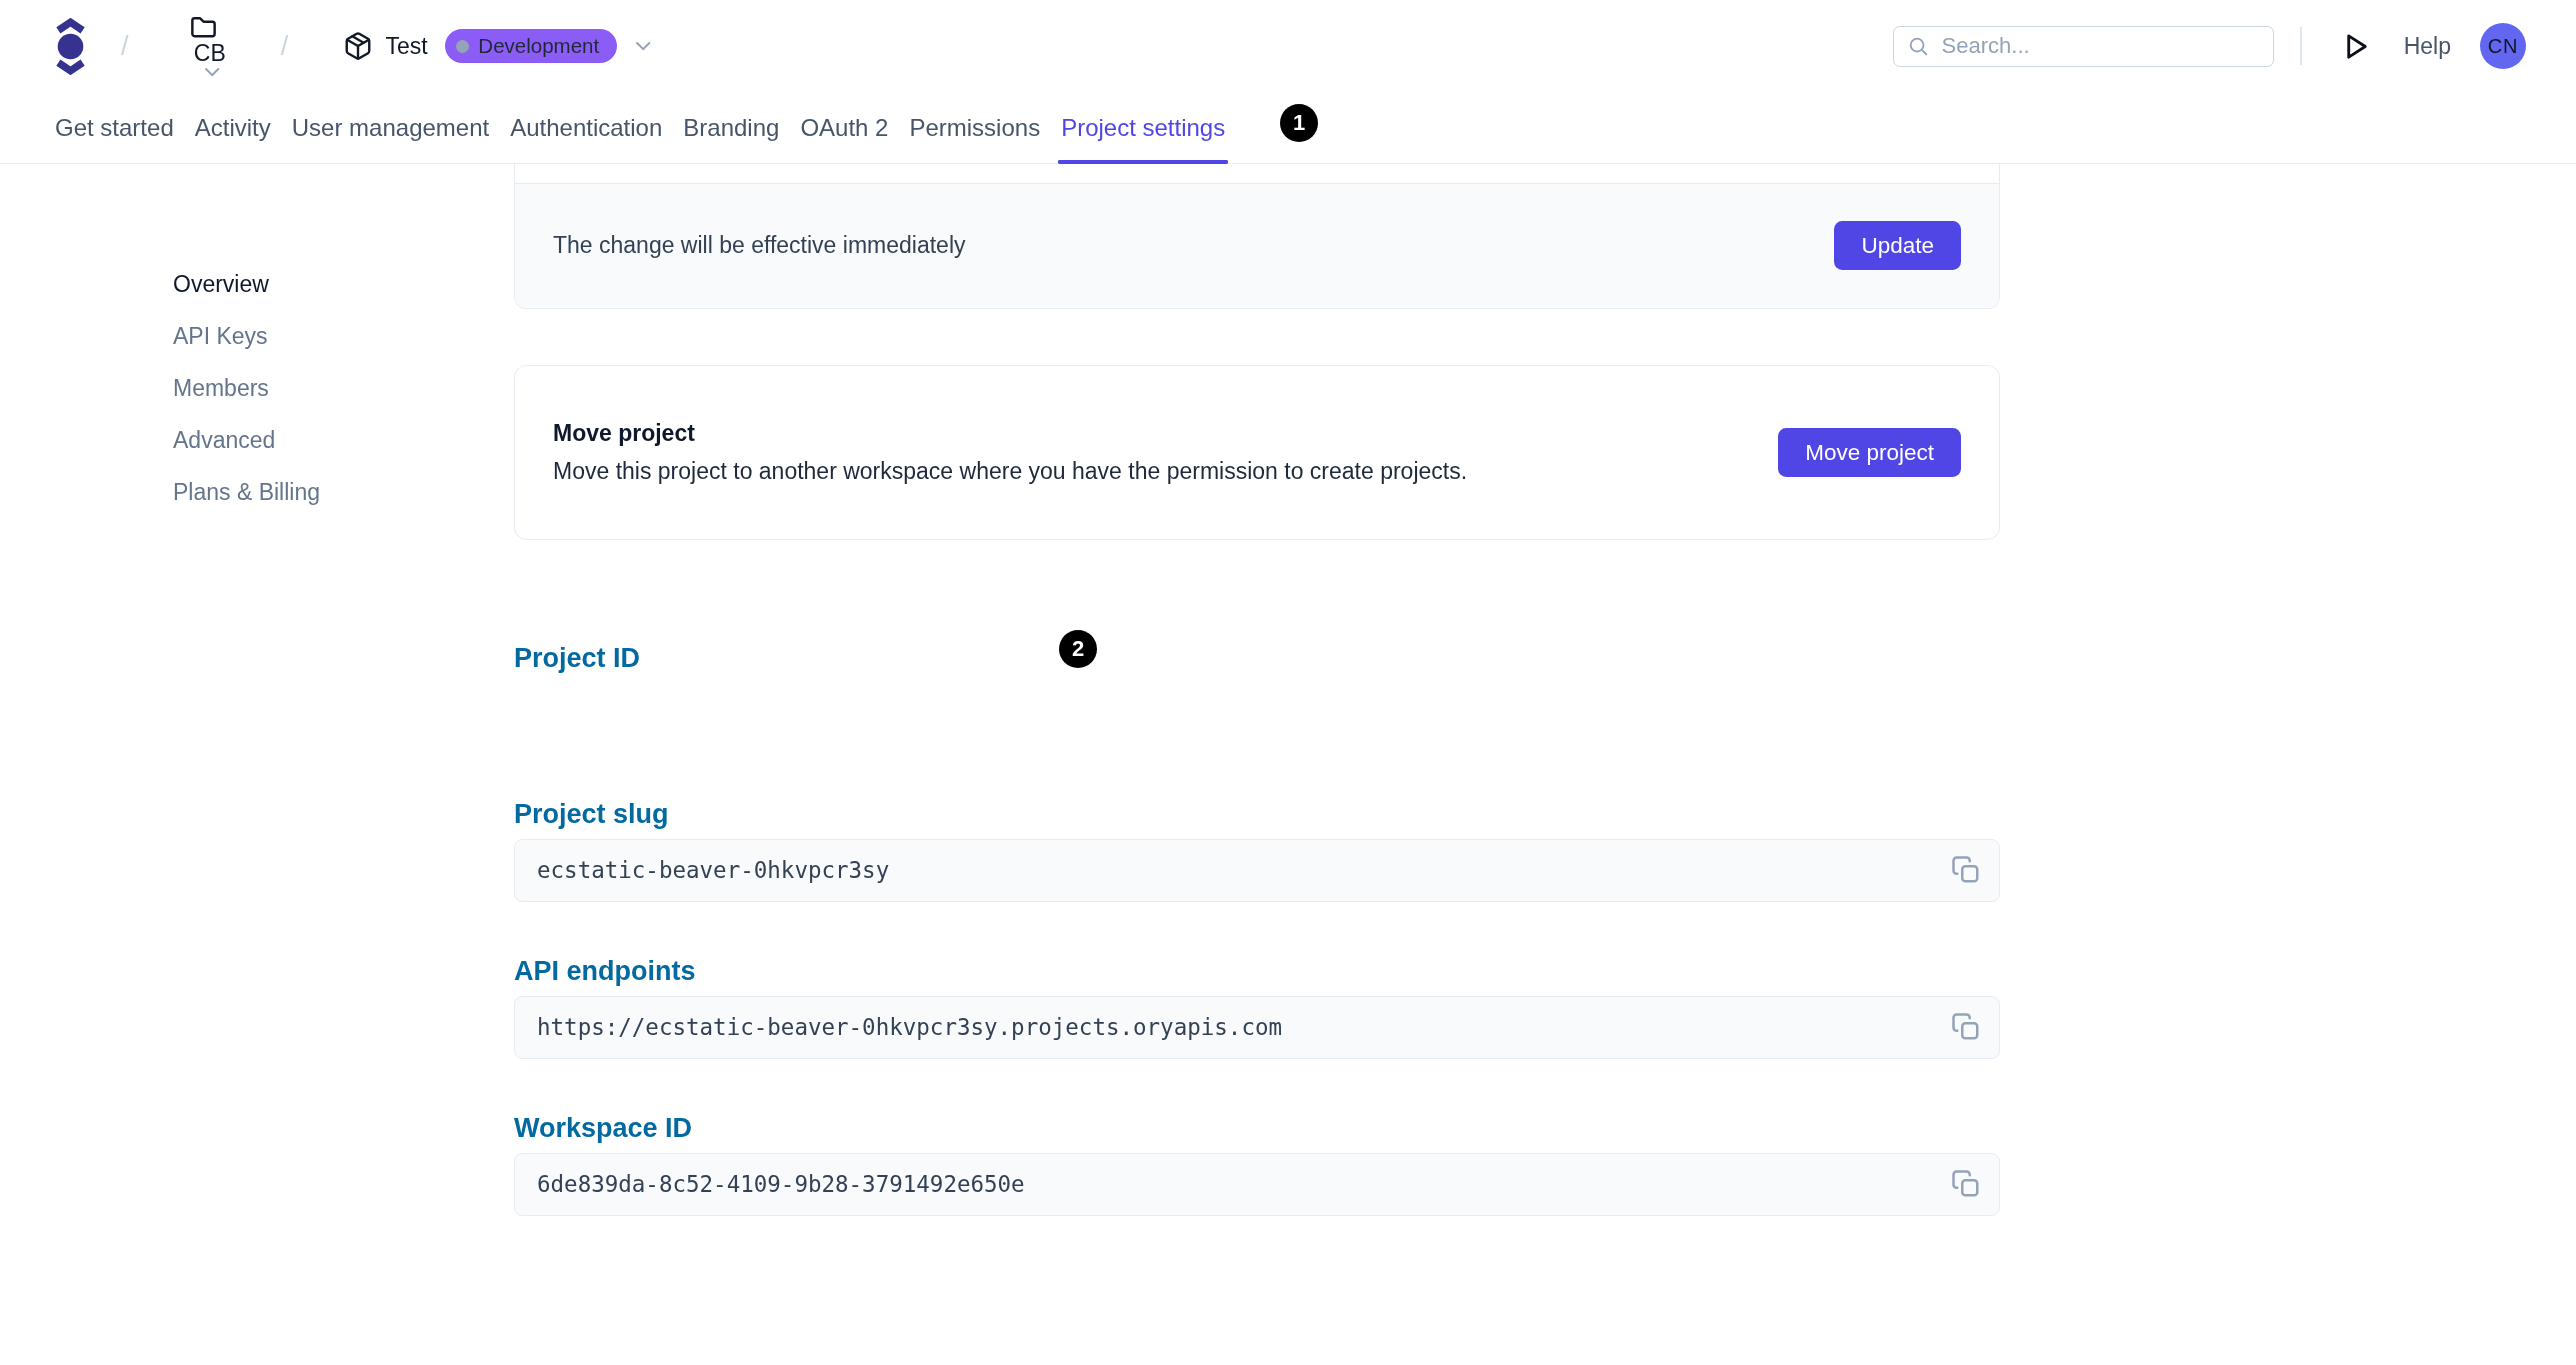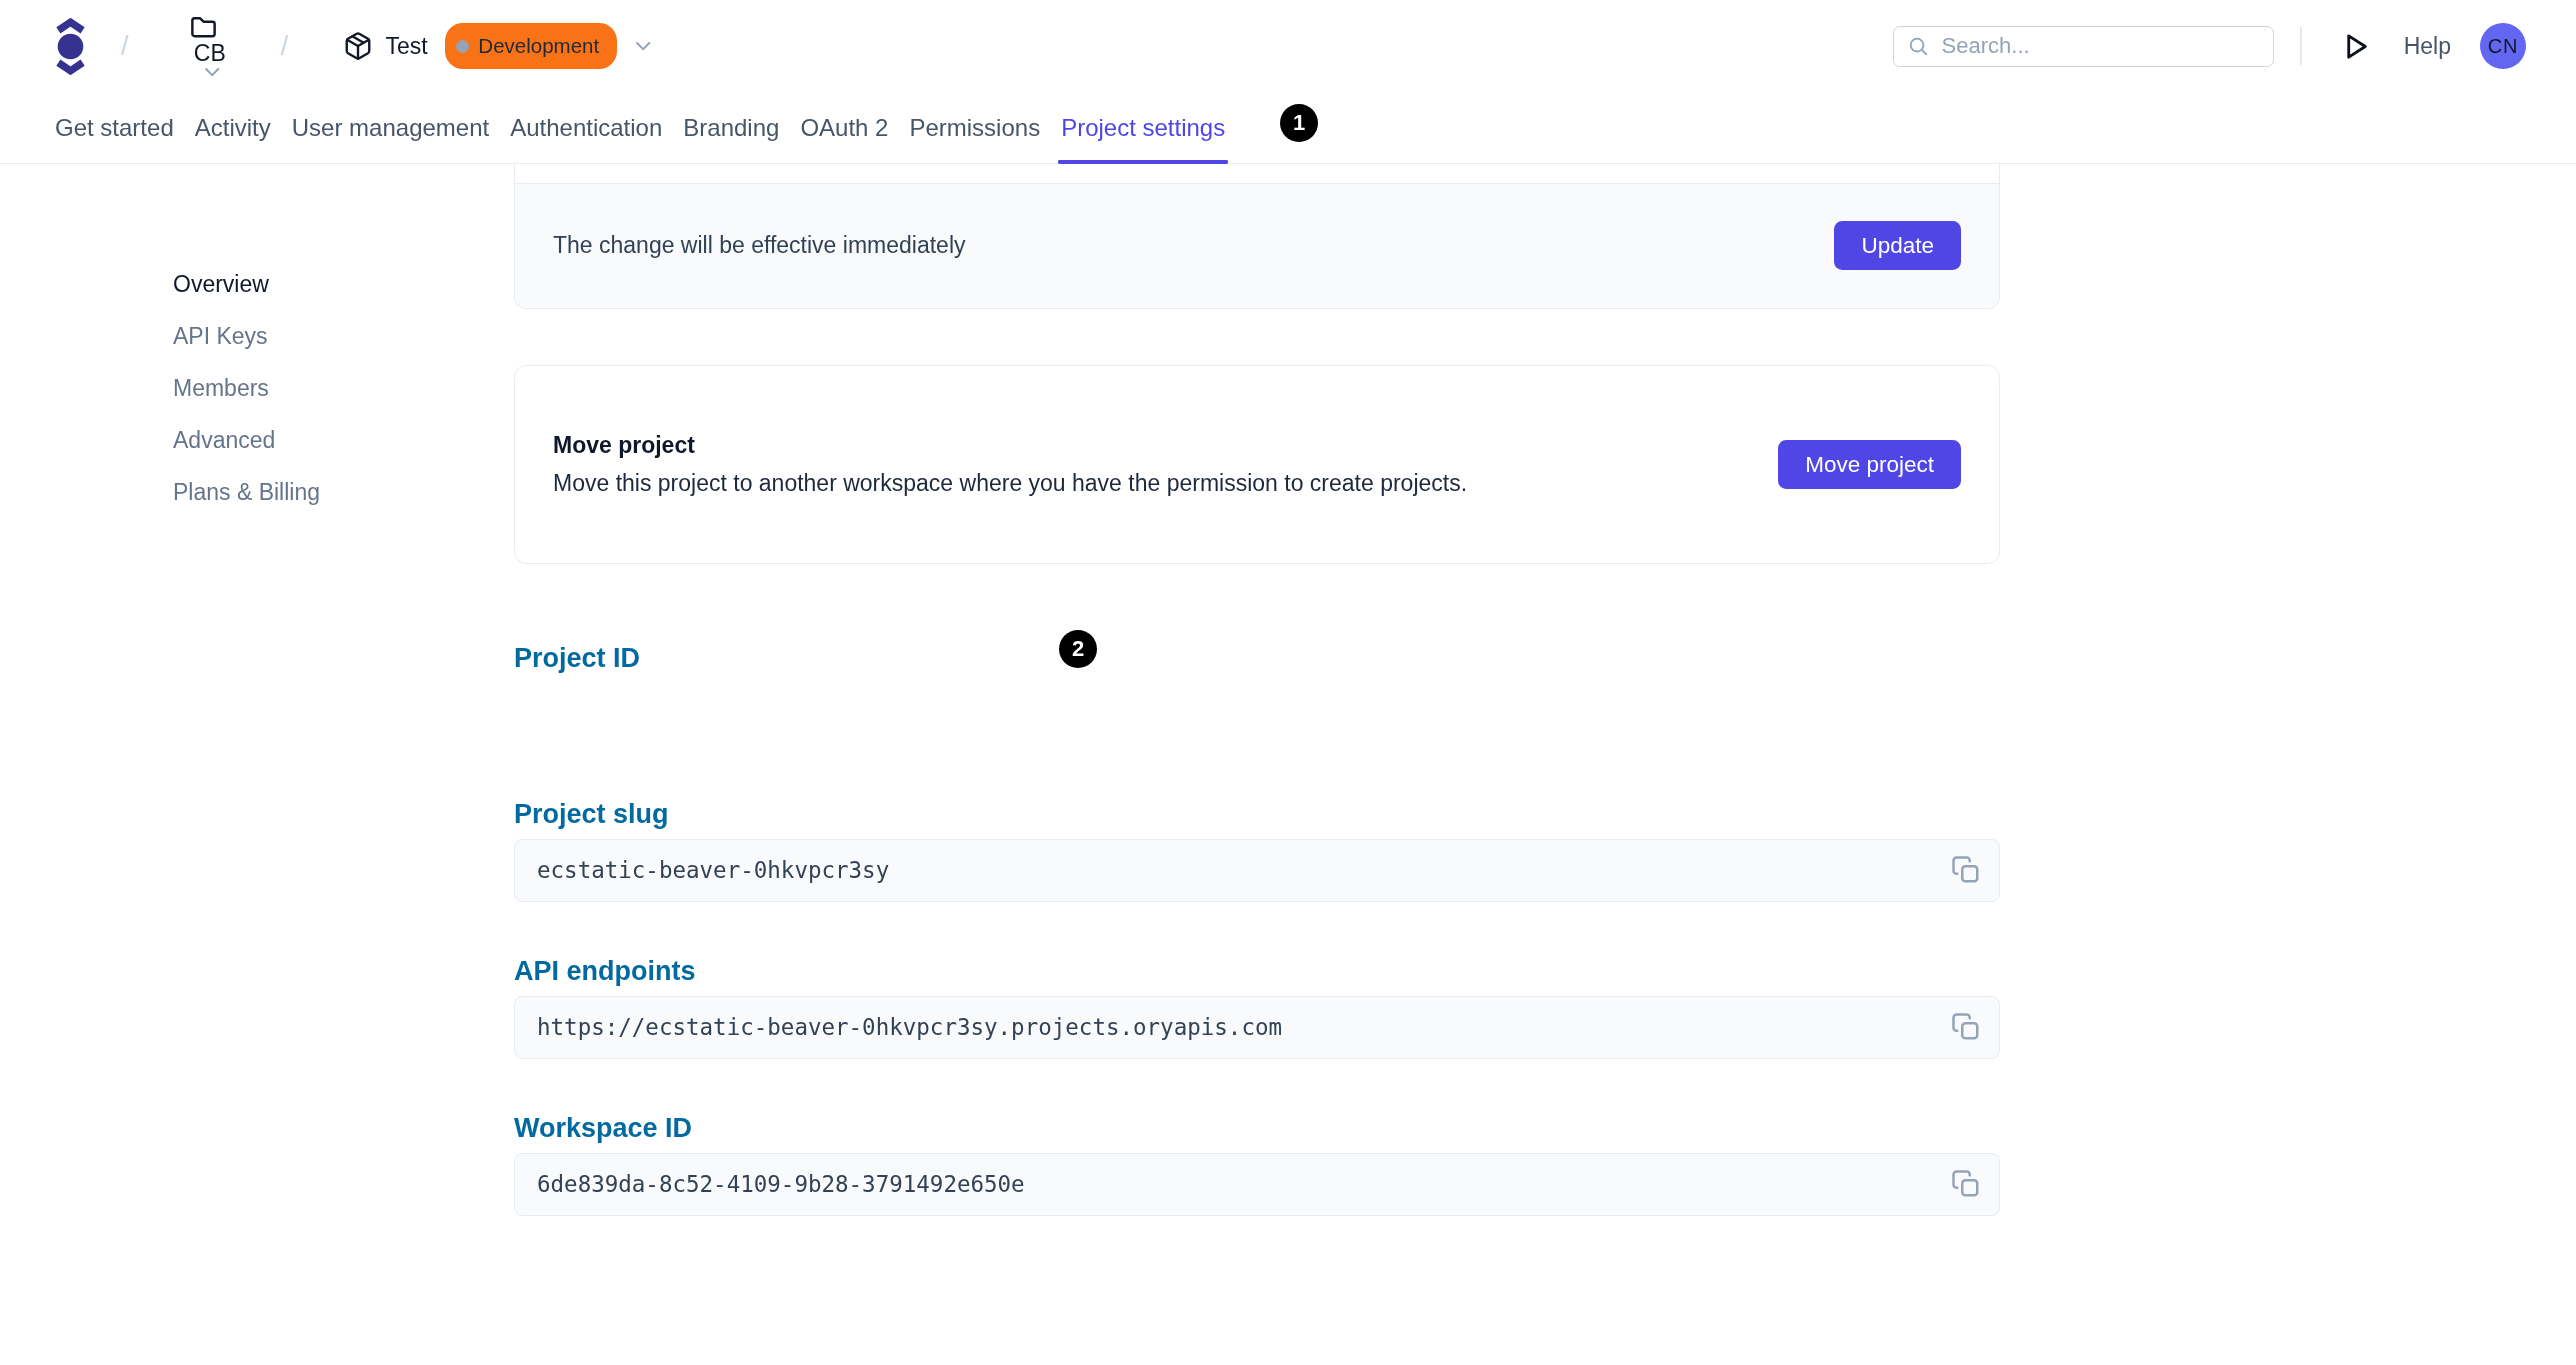--- a/index.html
+++ b/index.html
@@ -10,22 +10,22 @@
   .topbar{position:absolute;left:0;top:0;width:100%;height:92px;display:flex;align-items:center;
           padding:0 50px 0 55px;box-sizing:border-box;background:#fff;}
   .logo{width:31px;height:57px;display:flex;align-items:center;cursor:pointer;}
   .crumb-sep{font-size:27px;color:#CBD5E1;margin-left:35px;font-weight:300;}
   .crumb{display:flex;align-items:center;cursor:pointer;}
   .ws-crumb{margin-left:53px;flex-direction:column;}
   .proj-crumb{margin-left:55px;}
   .crumb-sep.sep2{margin-left:55px;}
   .crumb-label{font-size:23px;color:#111827;margin-left:12.3px;}
   .chev{margin-left:17.7px;display:flex;align-items:center;}
-  .env-badge{margin-left:17.7px;display:flex;align-items:center;background:#f97316;border-radius:17.7px;
-             height:46px;padding:0 17.7px 0 11px;}
+  .env-badge{margin-left:17.7px;display:flex;align-items:center;background:#8b5cf6;border-radius:17.7px;
+             height:34px;padding:0 17.7px 0 11px;}
   .env-dot{width:13px;height:13px;border-radius:50%;background:#94A3B8;margin-right:8.9px;}
   .env-label{font-size:20.5px;color:#1F2937;}
   .tb-spacer{flex:1;}
   .search{width:381px;height:41px;border:1.4px solid #CBD5E1;border-radius:6.8px;display:flex;
           align-items:center;padding:0 5.5px 0 12.3px;box-sizing:border-box;background:#fff;}
   .search input{flex:1;border:none;outline:none;background:transparent;font-size:22px;
                 color:#334155;margin-left:11px;font-family:inherit;min-width:0;}
   .search input::placeholder{color:#94A3B8;}
   .vdiv{width:1.4px;height:38px;background:#E2E8F0;margin-left:26px;}
   .play-btn{margin-left:42px;background:none;border:none;padding:0;cursor:pointer;display:flex;}
@@ -58,21 +58,21 @@
   .btn{background:var(--accent,#4F46E5);color:#fff;font-size:22.5px;font-weight:500;border:none;
        border-radius:8.2px;height:49px;padding:0 27px;cursor:pointer;font-family:Liberation Sans, sans-serif;white-space:nowrap;}
 
   .card-cut{position:absolute;top:164px;left:0;width:100%;height:145px;border:1.4px solid #E7ECF2;
             border-top:none;border-radius:0 0 12.3px 12.3px;overflow:hidden;box-sizing:border-box;background:#fff;}
   .card-cut .white-gap{height:19px;background:#fff;}
   .card-cut .cfooter{height:124px;background:#F8FAFC;border-top:1.4px solid #E7ECF2;display:flex;
                      align-items:center;justify-content:space-between;padding:0 38px;box-sizing:border-box;}
   .footer-msg{font-size:23px;color:#334155;}
 
-  .card{position:absolute;top:365px;left:0;width:100%;height:199px;border:1.4px solid #E7ECF2;
+  .card{position:absolute;top:365px;left:0;width:100%;height:175px;border:1.4px solid #E7ECF2;
         border-radius:12.3px;background:#fff;display:flex;align-items:center;justify-content:space-between;
         padding:0 38px;box-sizing:border-box;}
   .card-text{display:flex;flex-direction:column;gap:10.2px;}
   .card-title{font-size:23px;font-weight:700;color:#0F172A;}
   .card-desc{font-size:23px;color:#1E293B;}
 
   .field{position:absolute;left:0;width:100%;}
   .field-0{top:644px;} .field-1{top:800px;} .field-2{top:957px;} .field-3{top:1114px;}
   .field-label{font-size:27px;font-weight:700;color:#0369a1;height:29px;display:flex;align-items:center;}
   .input-box{margin-top:9.5px;height:63px;background:#F8FAFC;border:1.4px solid #E7ECF2;border-radius:8.2px;

